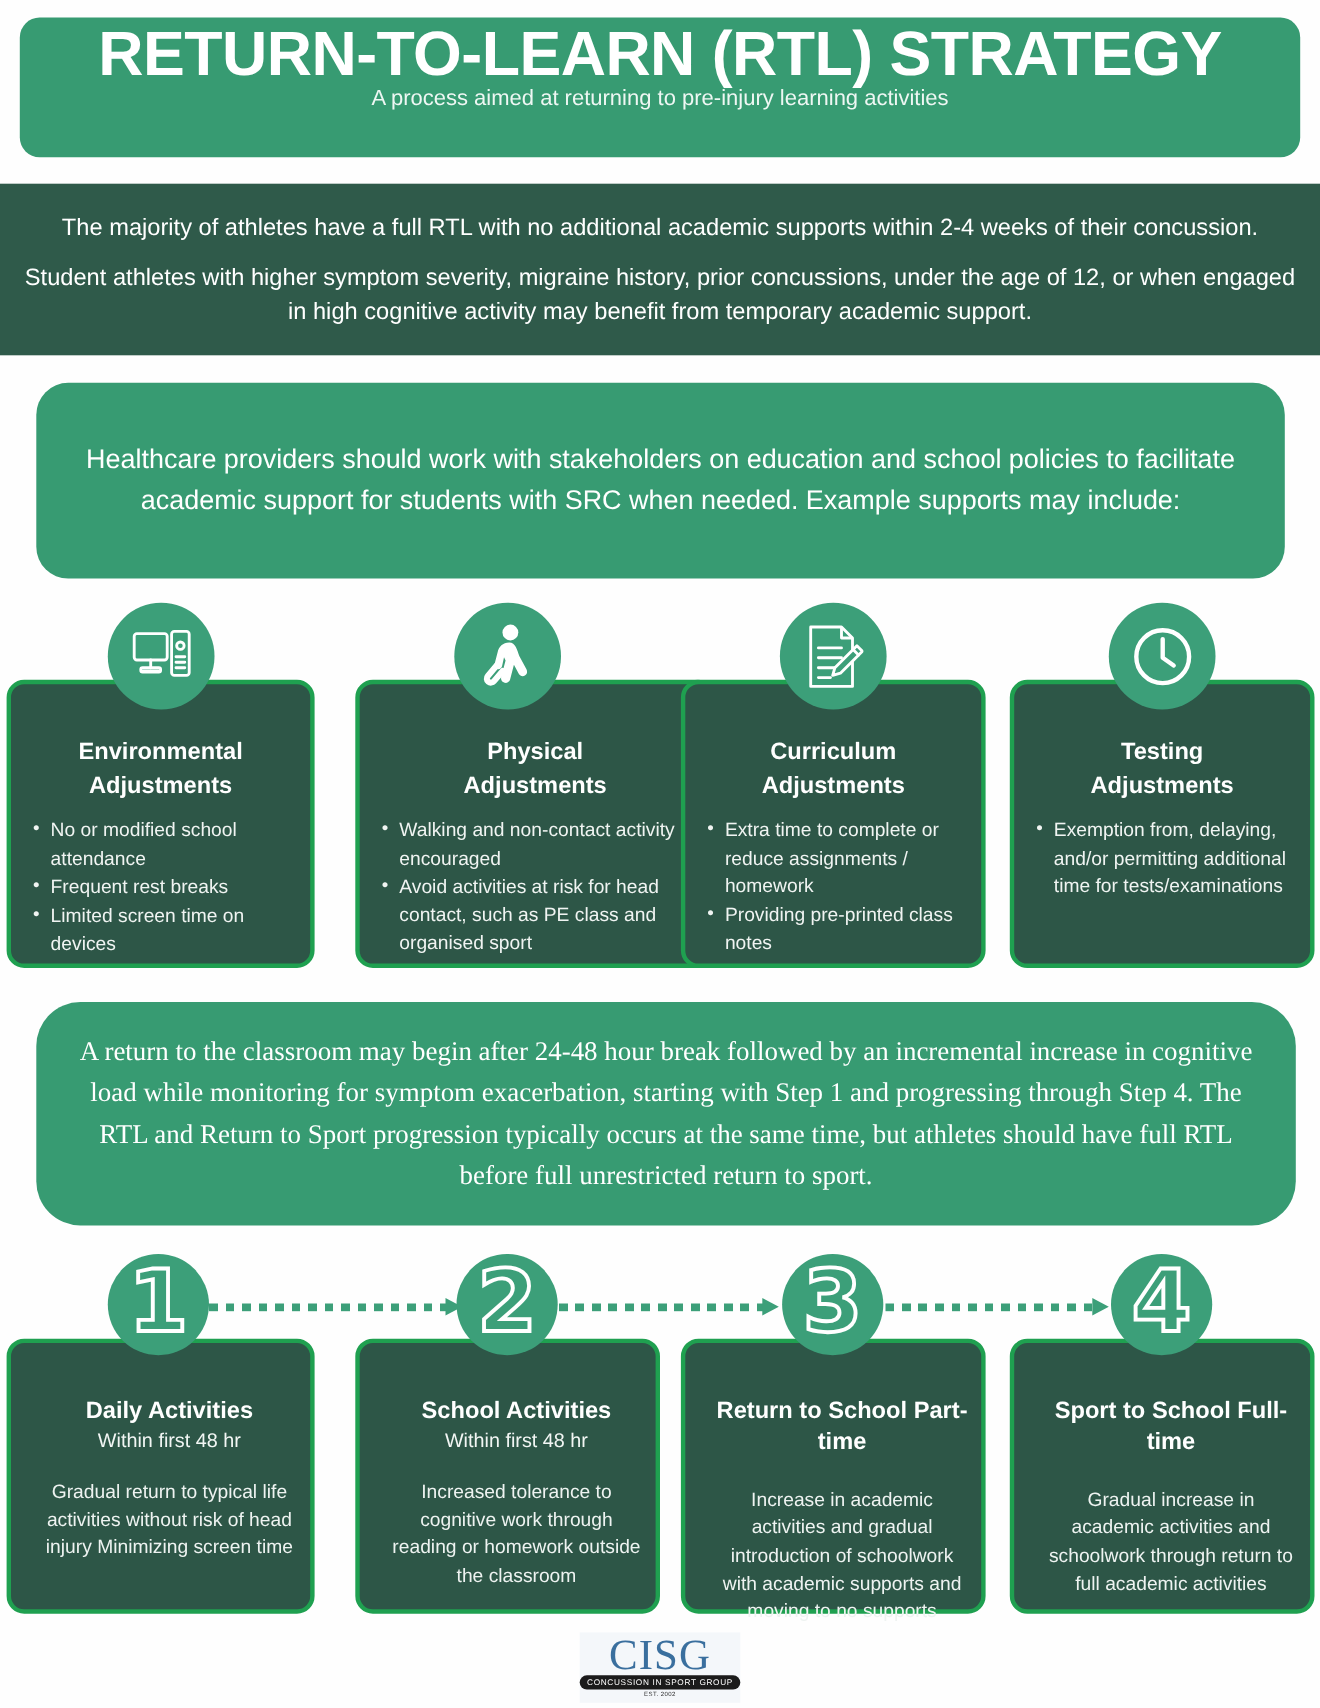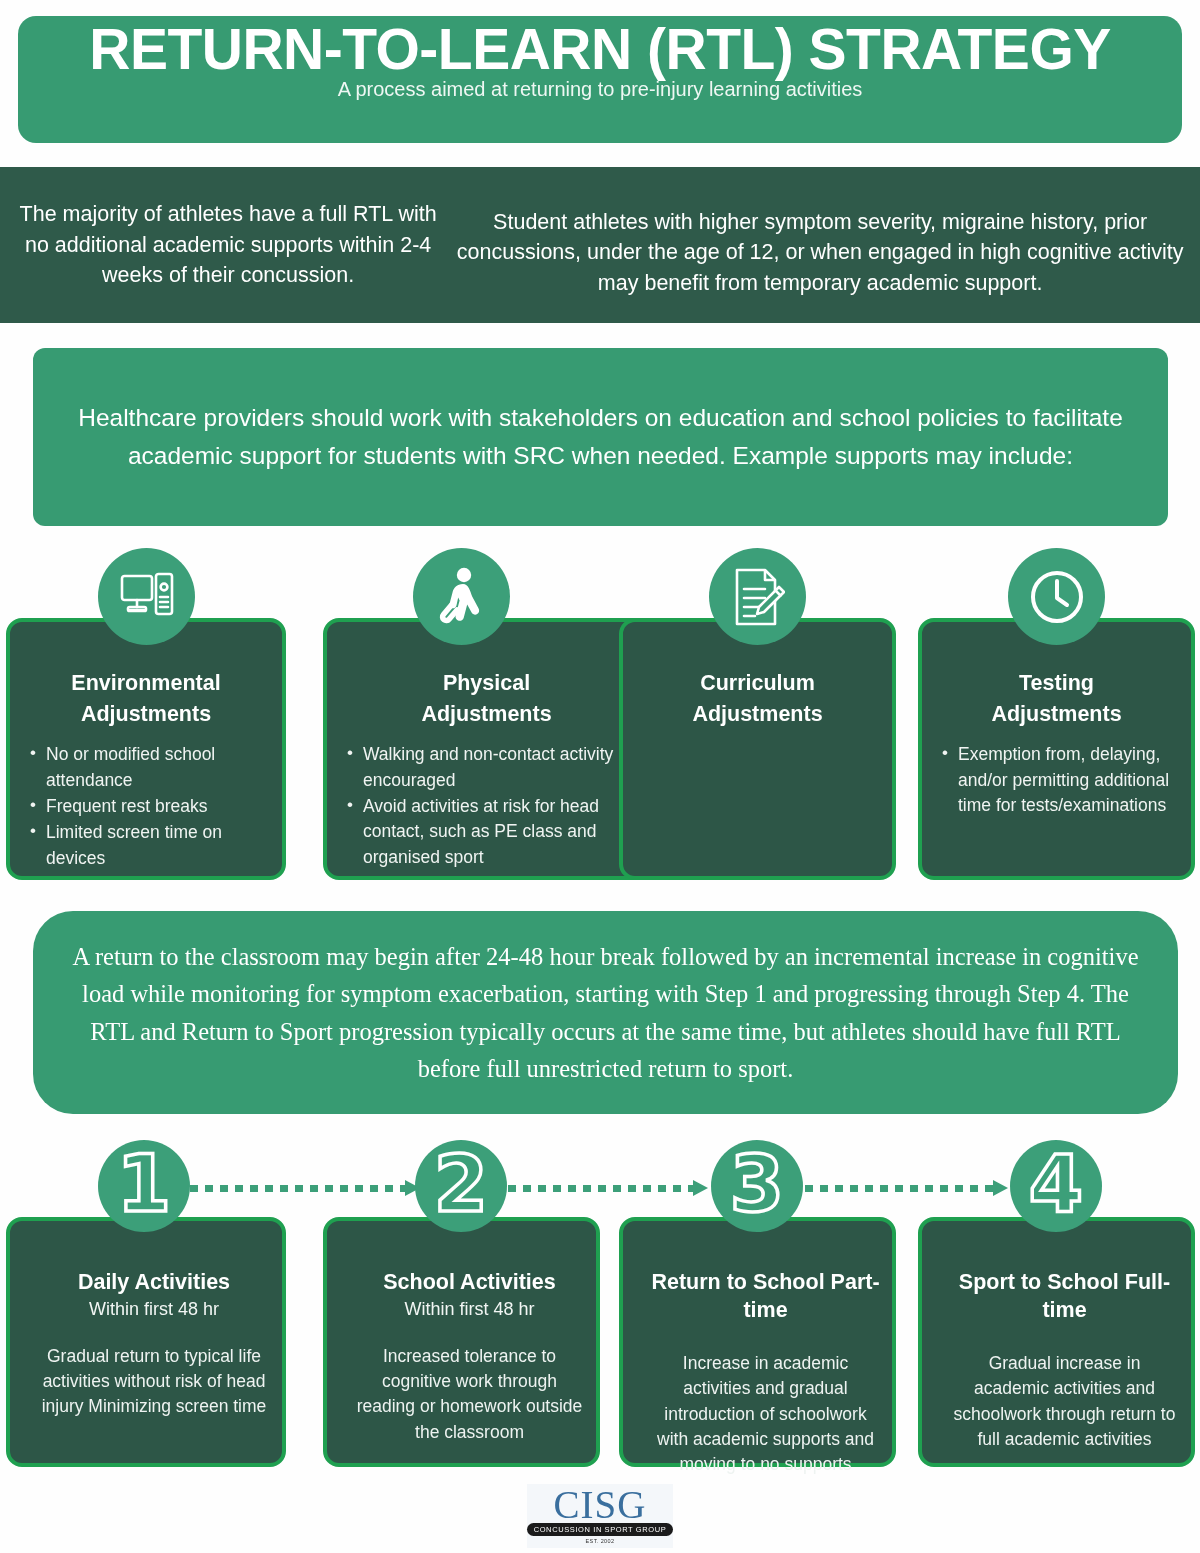--- a/index.html
+++ b/index.html
@@ -46,41 +46,41 @@
     text-align: center;
   }
 
   
   .banner {
     position: absolute;
     left: 0px; top: 167px;
     width: 1200px; height: 156px;
     background: #2f5a4a;
     display: flex;
-    flex-direction: row;
+    flex-direction: column;
     align-items: center;
     justify-content: center;
     padding: 14px 8px;
   }
   .banner p {
     color: #ffffff;
     font-size: 21.5px;
     line-height: 1.42;
     text-align: center;
     max-width: 1160px;
   }
   .banner p + p { margin-top: 15px; }
 
   
   .callout {
     position: absolute;
     left: 33px; top: 348px;
     width: 1135px; height: 178px;
     background: #379b72;
-    border-radius: 12px;
+    border-radius: 29px;
     display: flex;
     align-items: center;
     justify-content: center;
     padding: 12px 40px;
   }
   .callout p {
     color: #ffffff;
     font-size: 24.5px;
     line-height: 1.55;
     text-align: center;
@@ -377,20 +377,24 @@
         <li>Walking and non-contact activity is encouraged</li>
         <li>Avoid activities at risk for head contact, such as PE class and organised sport</li>
       </ul>
     </div>
 
     <div class="adj-card c2">
       <div class="adj-title">
         <span>Curriculum</span><br>
         <span>Adjustments</span>
       </div>
+      <ul class="adj-list">
+        <li>Extra time to complete or reduce assignments / homework</li>
+        <li>Providing pre-printed class notes</li>
+      </ul>
     </div>
 
     <div class="adj-card c3">
       <div class="adj-title">
         <span>Testing</span><br>
         <span>Adjustments</span>
       </div>
       <ul class="adj-list">
         <li>Exemption from, delaying, and/or permitting additional time for tests/examinations</li>
       </ul>

